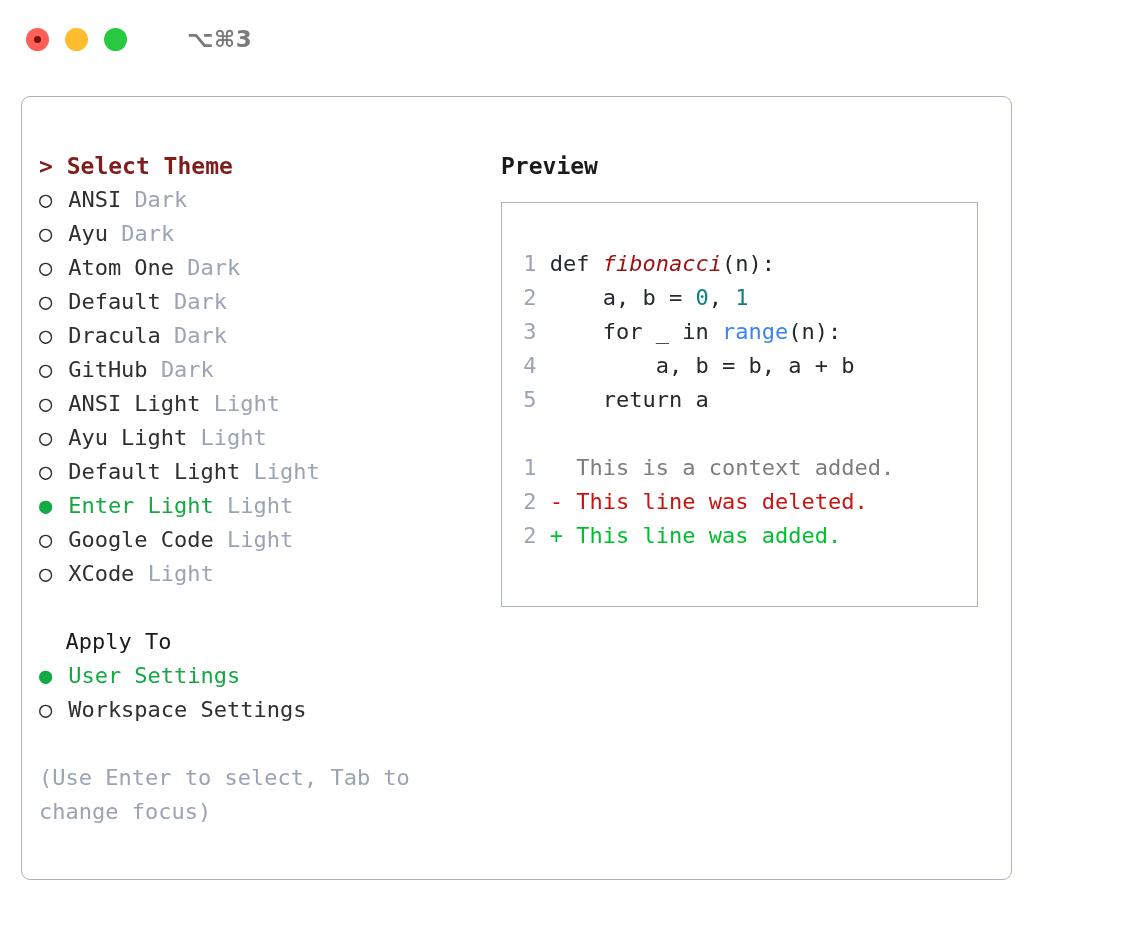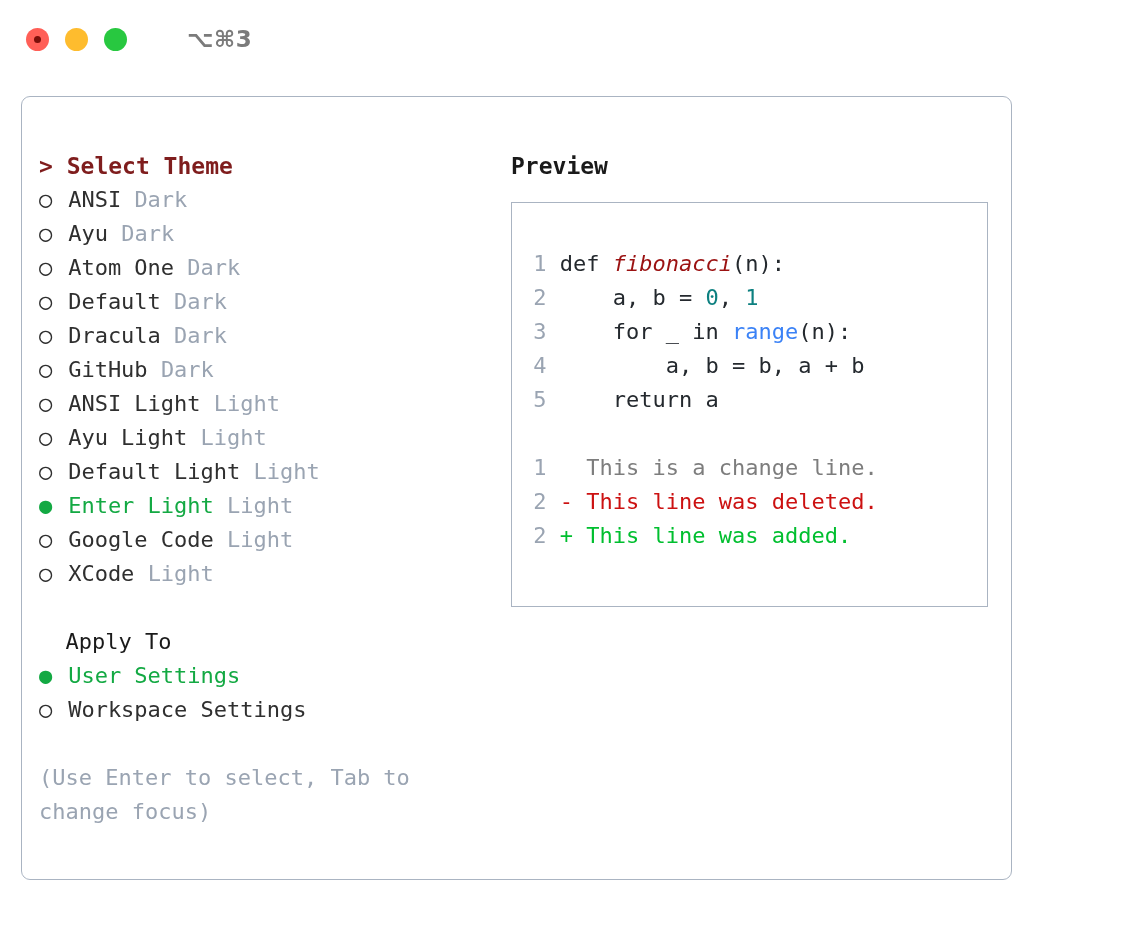--- a/index.html
+++ b/index.html
@@ -130,21 +130,21 @@
     font-size: 22px;
     line-height: 34px;
     color: #9aa4b2;
     width: 400px;
     white-space: pre-wrap;
   }
 
   
   .right-col {
     position: absolute;
-    left: 489px;
+    left: 479px;
     top: 52px;
     width: 490px;
   }
   .preview-head {
     font-size: 23px;
     font-weight: 700;
     color: #1a1a1a;
     line-height: 34px;
   }
   .preview-box {
@@ -230,21 +230,21 @@
         <div class="preview-box">
           <div id="code-block">
               <div class="code-line"><span class="ln">1</span><span class="tok-plain">def </span><span class="tok-fn">fibonacci</span><span class="tok-plain">(n):</span></div>
               <div class="code-line"><span class="ln">2</span><span class="tok-plain">    a, b = </span><span class="tok-num">0</span><span class="tok-plain">, </span><span class="tok-num">1</span></div>
               <div class="code-line"><span class="ln">3</span><span class="tok-plain">    for _ in </span><span class="tok-kw">range</span><span class="tok-plain">(n):</span></div>
               <div class="code-line"><span class="ln">4</span><span class="tok-plain">        a, b = b, a + b</span></div>
               <div class="code-line"><span class="ln">5</span><span class="tok-plain">    return a</span></div>
             </div>
           <div class="diff-gap"></div>
           <div id="diff-block">
-              <div class="diff-line"><span class="ln">1</span><span class="diff-ctx">  </span><span class="diff-ctx">This is a change line.</span></div>
+              <div class="diff-line"><span class="ln">1</span><span class="diff-ctx">  </span><span class="diff-ctx">This is a context added.</span></div>
               <div class="diff-line"><span class="ln">2</span><span class="diff-del">- </span><span class="diff-del">This line was deleted.</span></div>
               <div class="diff-line"><span class="ln">2</span><span class="diff-add">+ </span><span class="diff-add">This line was added.</span></div>
             </div>
         </div>
       </div>
 
     </div>
   </div>
 </div>
 

